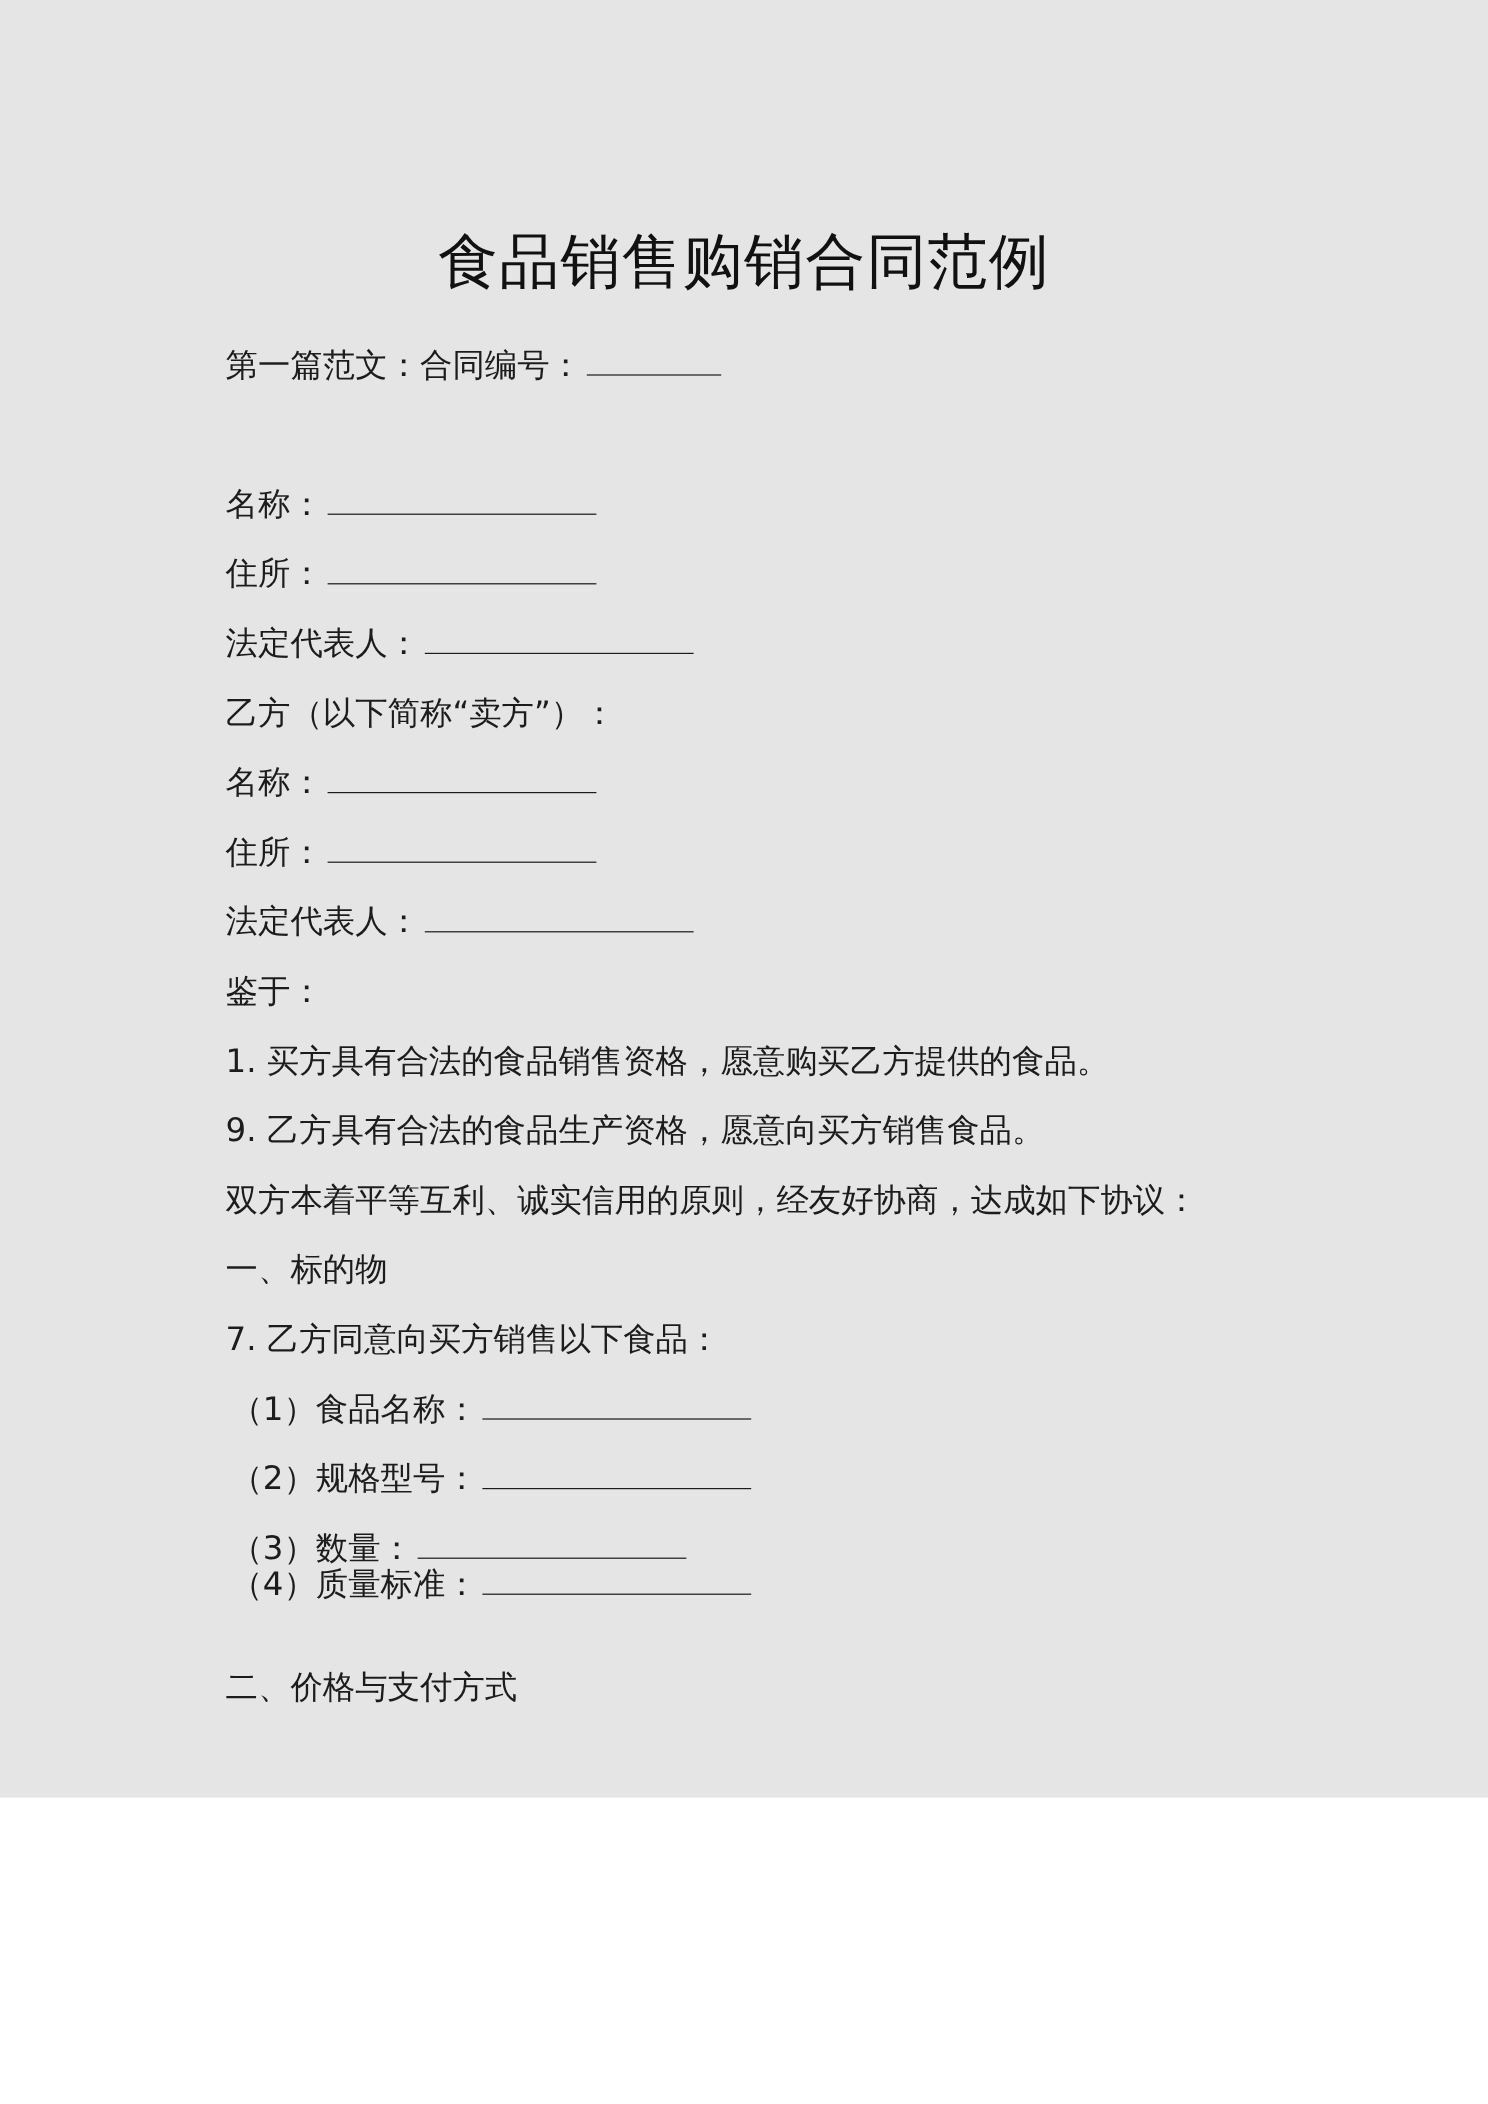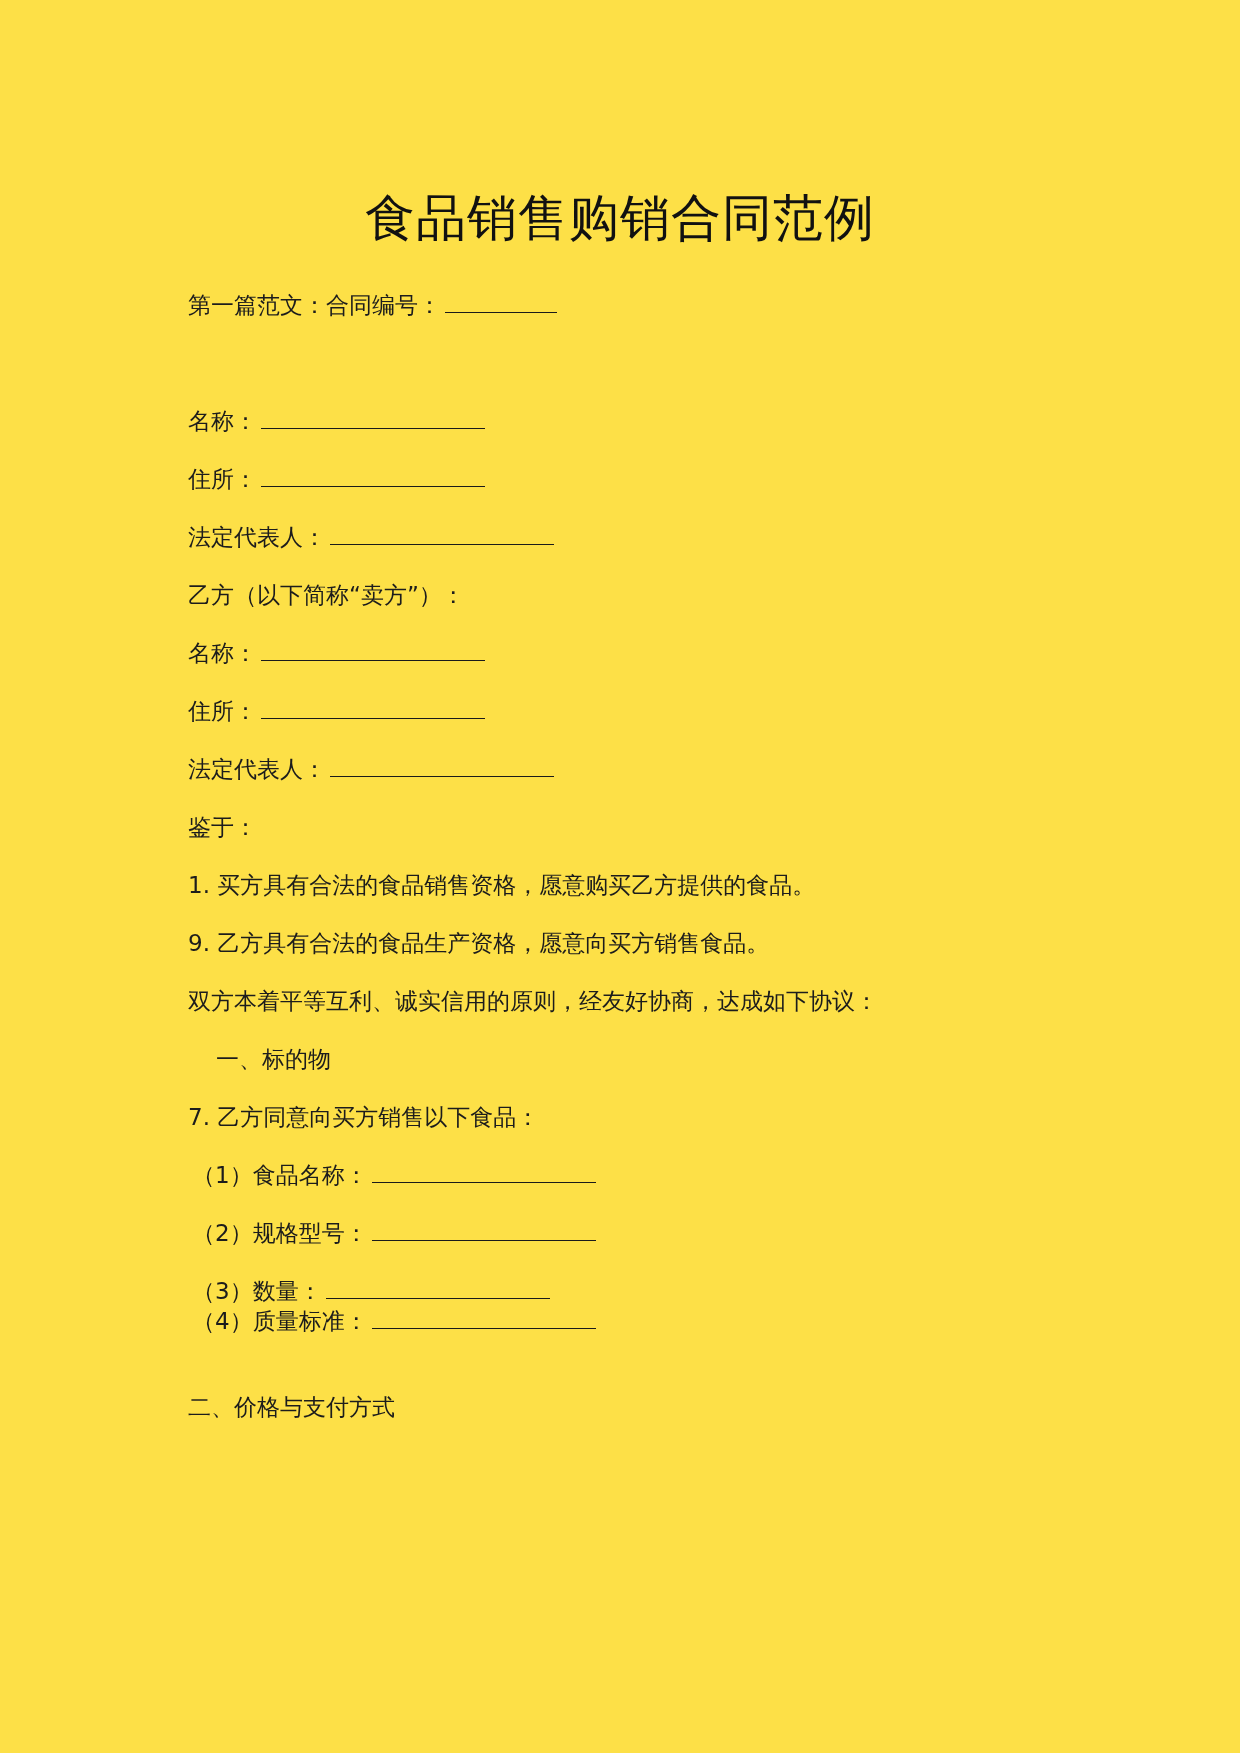--- a/index.html
+++ b/index.html
@@ -12,40 +12,40 @@
       height: 1753px;
       position: relative;
       overflow: hidden;
       font-family: "DejaVu Sans", "Liberation Sans", sans-serif;
       color: #1a1a1a;
     }
     .page {
       position: absolute;
       left: 0; top: 0;
       width: 1240px;
-      height: 1753px;
-      background: #fde047;
+      height: 1498px;
+      background: #e5e5e5;
     }
     .title {
       position: absolute;
       left: 0;
       width: 1240px;
       top: 188px;
       text-align: center;
       font-size: 50px;
       line-height: 60px;
       font-weight: normal;
       letter-spacing: 1px;
       color: #111111;
       margin: 0;
     }
     .line {
       position: absolute;
       left: 188px;
-      font-size: 23px;
+      font-size: 27px;
       line-height: 32px;
       white-space: nowrap;
       color: #1c1c1c;
     }
     .line.indent { left: 192px; }
     .blank {
       display: inline-block;
       vertical-align: baseline;
       border-bottom: 1.5px solid #1a1a1a;
       height: 20px;
@@ -93,21 +93,21 @@
   </div>
 
   <div class="line" style="top:811px;">鉴于：</div>
 
   <div class="line" style="top:869px;">1. 买方具有合法的食品销售资格，愿意购买乙方提供的食品。</div>
 
   <div class="line" style="top:927px;">9. 乙方具有合法的食品生产资格，愿意向买方销售食品。</div>
 
   <div class="line" style="top:985px;">双方本着平等互利、诚实信用的原则，经友好协商，达成如下协议：</div>
 
-  <div class="line" style="top:1043px;margin-left:28px;">一、标的物</div>
+  <div class="line" style="top:1043px;">一、标的物</div>
 
   <div class="line" style="top:1101px;">7. 乙方同意向买方销售以下食品：</div>
 
   <div class="line indent" style="top:1159px;">
     <span>（1）食品名称：</span><span class="blank w-long"></span>
   </div>
 
   <div class="line indent" style="top:1217px;">
     <span>（2）规格型号：</span><span class="blank w-long"></span>
   </div>

